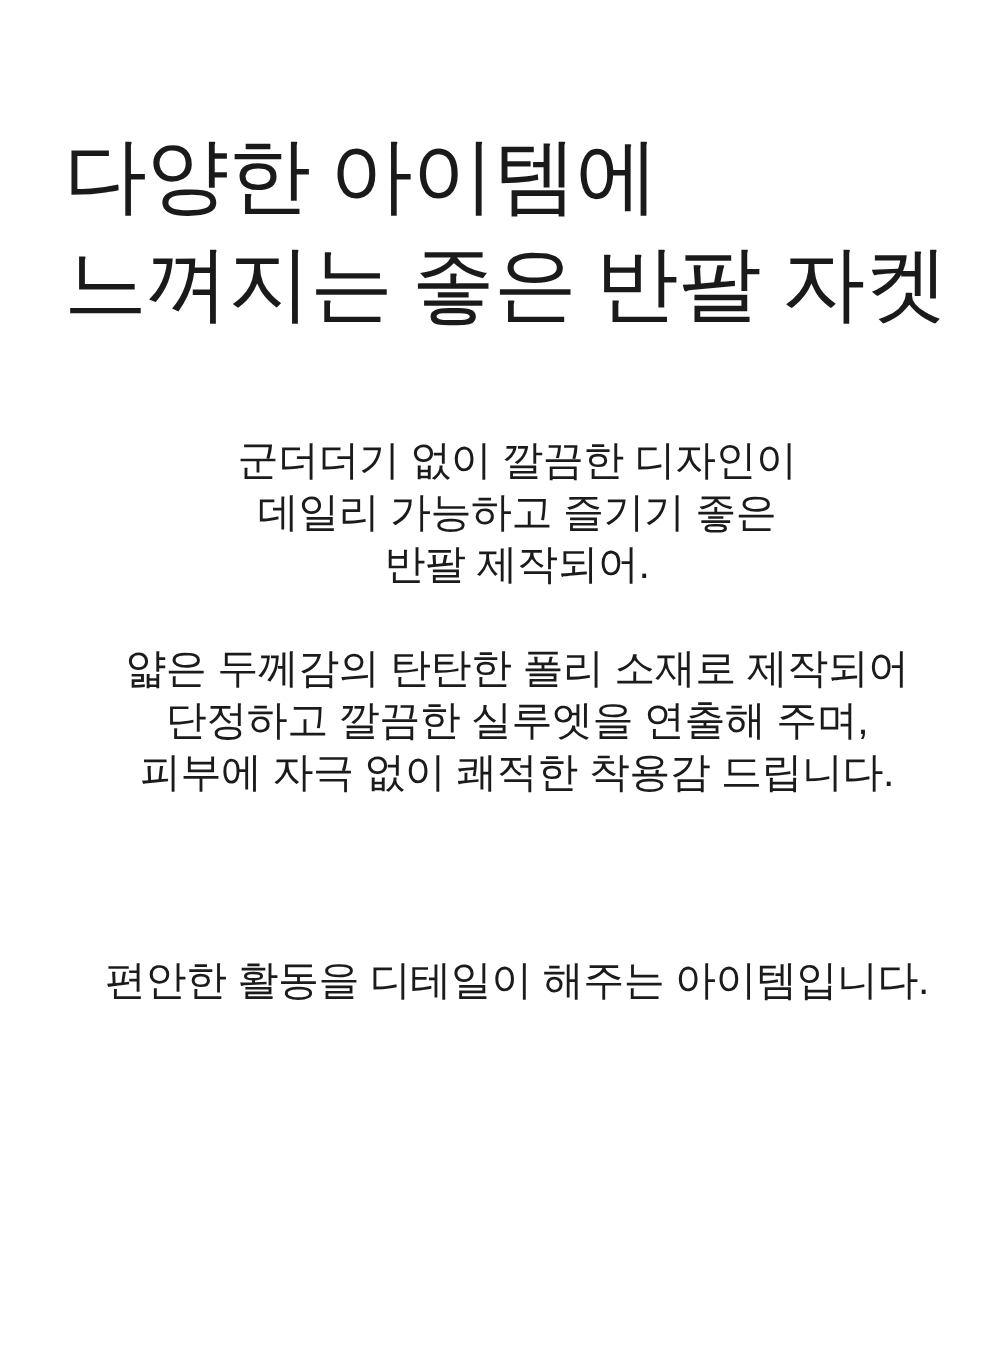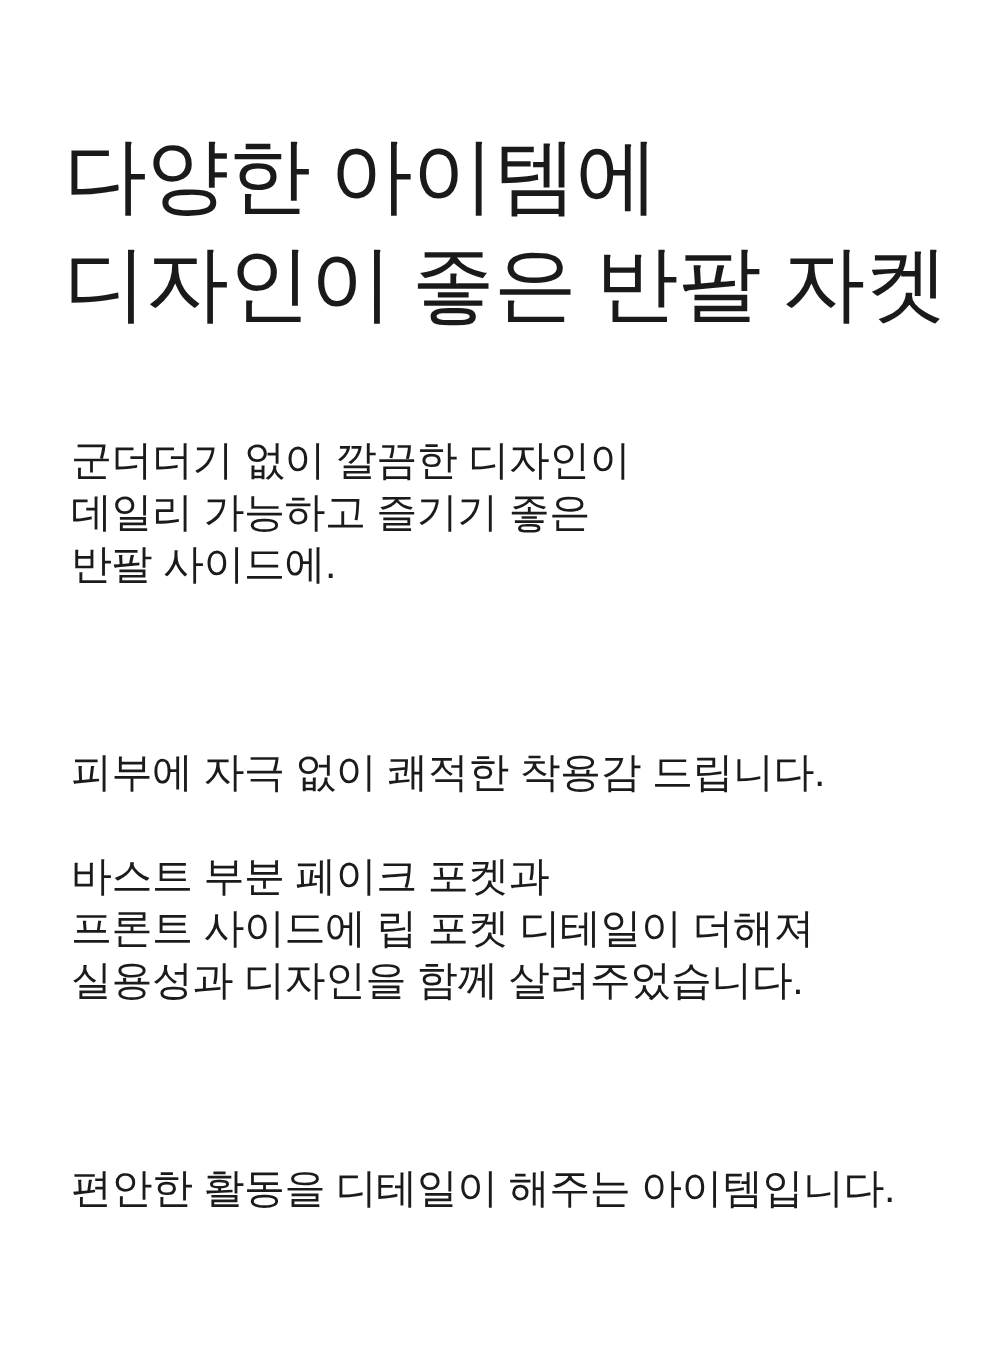--- a/index.html
+++ b/index.html
@@ -23,40 +23,40 @@
     font-size: 83px;
     line-height: 108px;
     letter-spacing: -1px;
     color: #1a1a1a;
   }
   .headline .emph {
     font-weight: 400;
     letter-spacing: 0;
   }
   .body-copy p {
-    margin: 0 0 52px 7px;
+    margin: 0 0 52px 0;
     font-family: "Liberation Sans", "DejaVu Sans", sans-serif;
     font-weight: 400;
     font-size: 41px;
     line-height: 52px;
     letter-spacing: -0.5px;
     color: #1b1b1b;
+    text-align: center;
   }
 </style>
 </head>
 <body>
 
 <div class="page">
 
-  <h1 class="headline"><span>다양한 아이템에</span><br><span>디자인이 좋은 </span><span class="emph">반팔 자켓</span></h1>
+  <h1 class="headline"><span>다양한 아이템에</span><br><span>느껴지는 좋은 </span><span class="emph">반팔 자켓</span></h1>
 
   <div class="body-copy">
 
-    <p><span>군더더기 없이 깔끔한 디자인이</span><br><span>데일리 가능하고 즐기기 좋은</span><br><span>반팔 사이드에.</span></p>
+    <p><span>군더더기 없이 깔끔한 디자인이</span><br><span>데일리 가능하고 즐기기 좋은</span><br><span>반팔 제작되어.</span></p>
 
-    <p><br><br><span>피부에 자극 없이 쾌적한 착용감 드립니다.</span></p>
+    <p><span>얇은 두께감의 탄탄한 폴리 소재로 제작되어</span><br><span>단정하고 깔끔한 실루엣을 연출해 주며,</span><br><span>피부에 자극 없이 쾌적한 착용감 드립니다.</span></p>
 
-    <p><span>바스트 부분 페이크 포켓과</span><br><span>프론트 사이드에 립 포켓 디테일이 더해져</span><br><span>실용성과 디자인을 함께 살려주었습니다.</span></p>
 
     <p><br><br><span>편안한 활동을 디테일이 해주는 아이템입니다.</span></p>
 
   </div>
 </div>
 
 </body></html>

